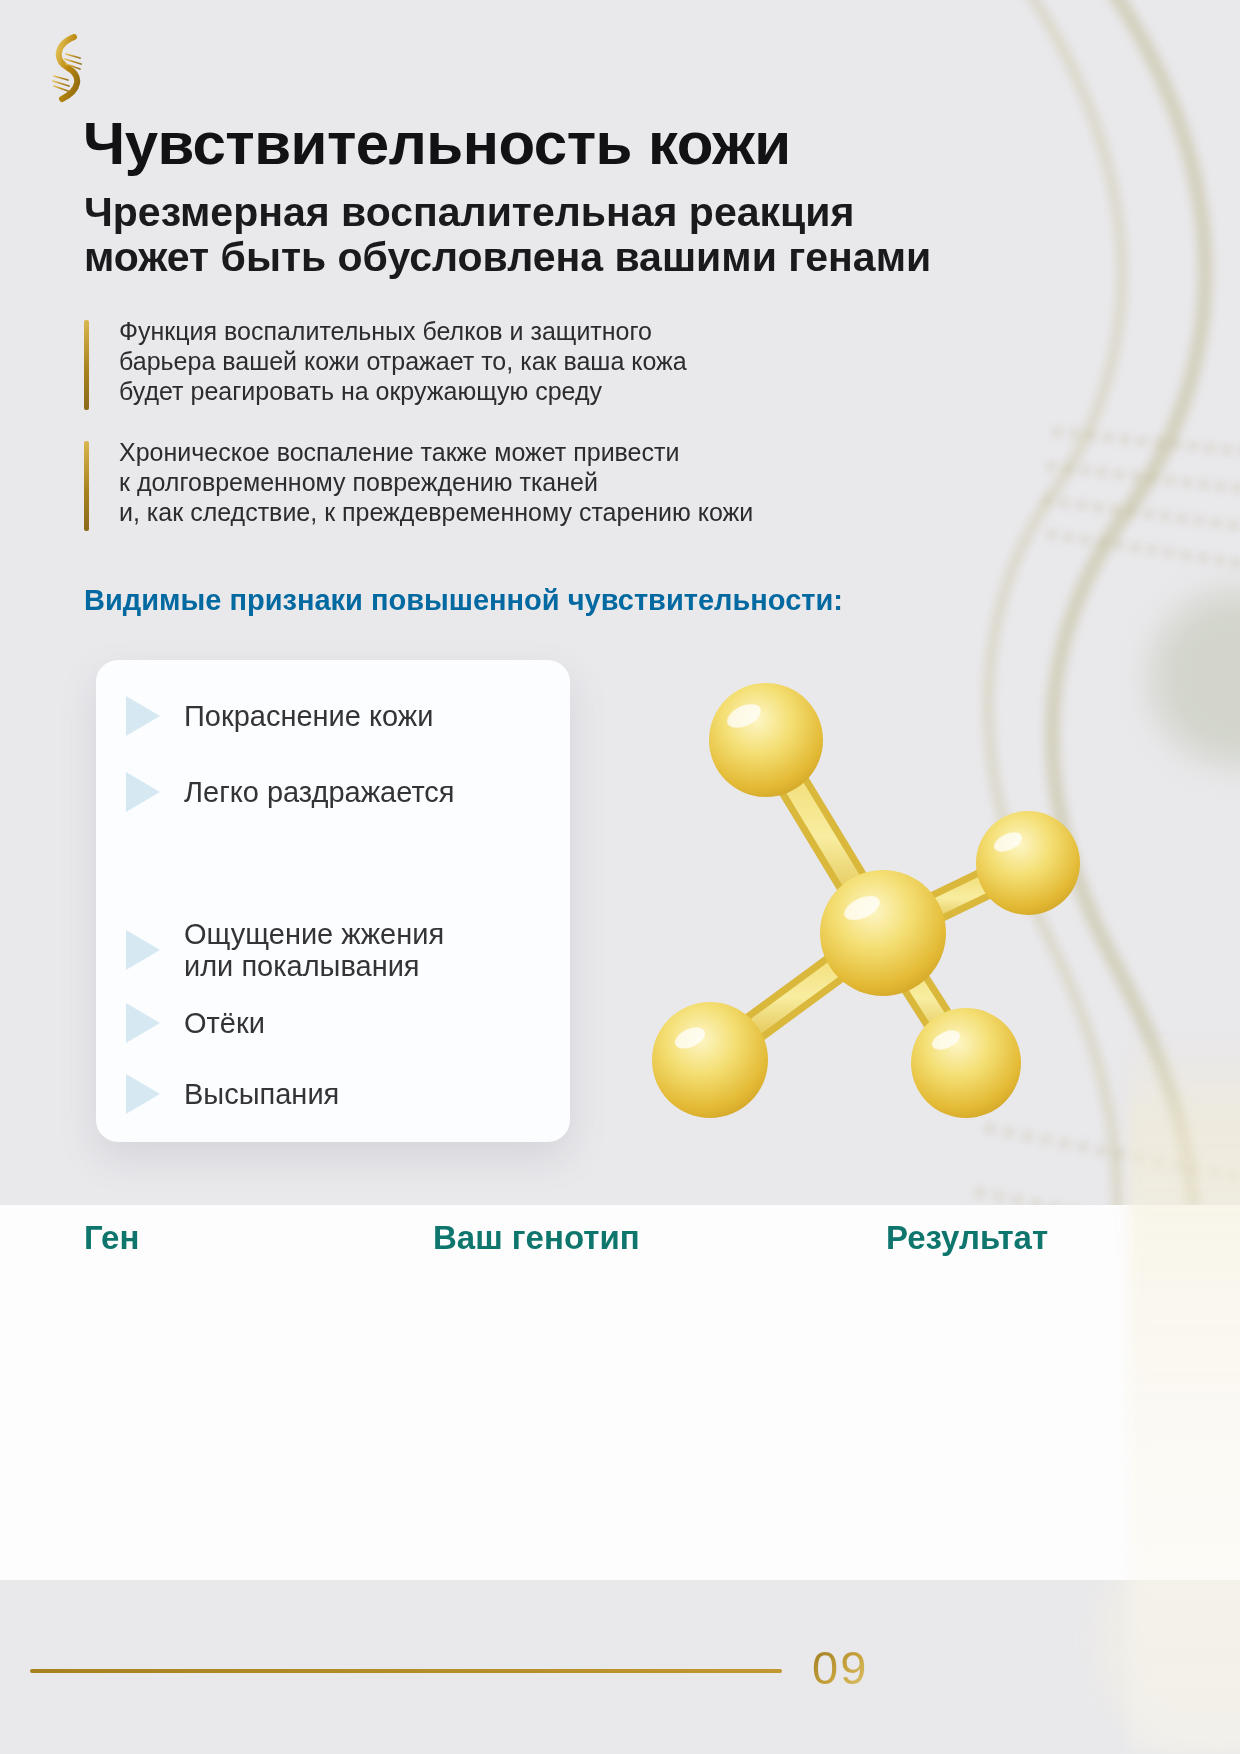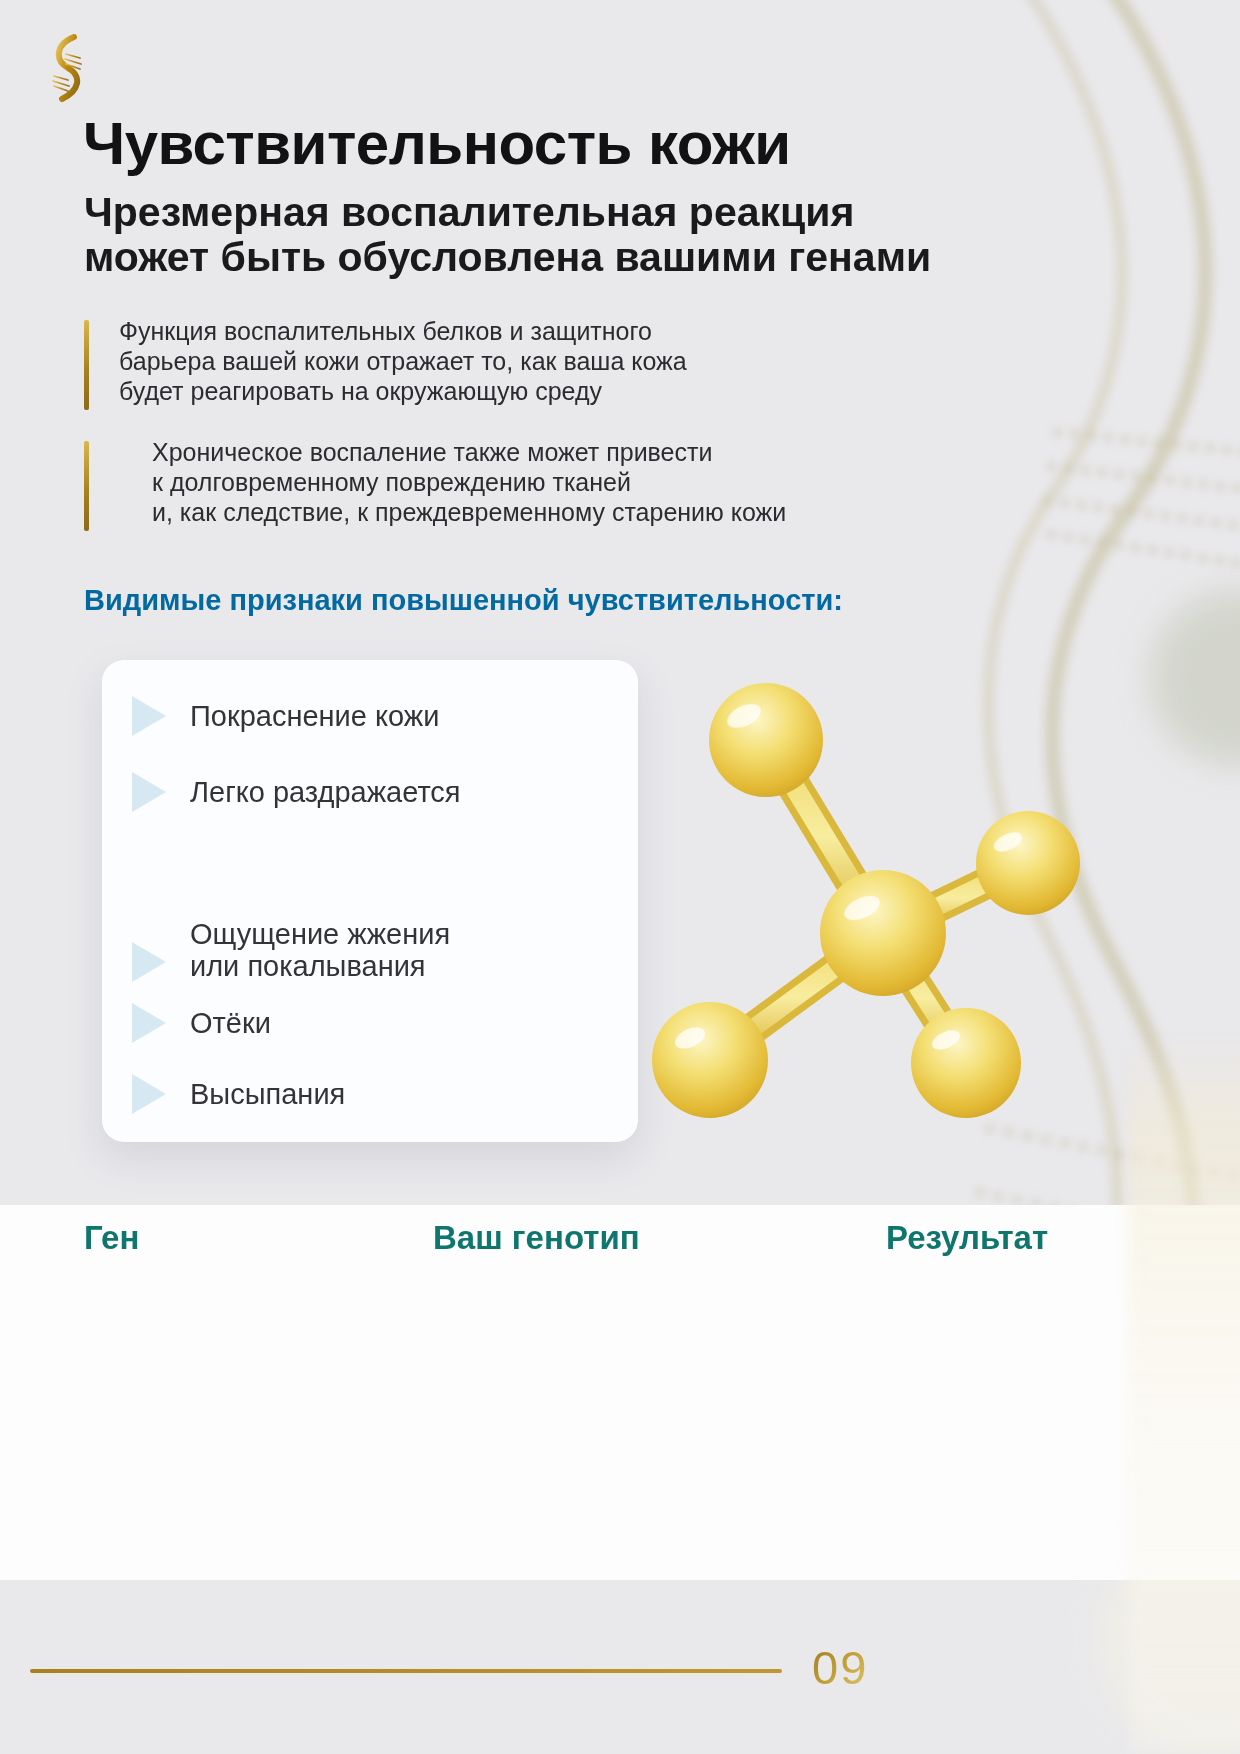--- a/index.html
+++ b/index.html
@@ -37,44 +37,44 @@
   .para{position:absolute;left:84px;display:flex;}
   .para .bar{
     width:5px;border-radius:2px;flex:0 0 5px;
     background:linear-gradient(180deg,#d9b64e 0%,#a8821f 55%,#8a691a 100%);
   }
   .para .ptext{
     margin-left:30px;font-size:25px;line-height:30px;color:#2c2c30;
     white-space:pre-line;
   }
   #para-1{top:316px;} #para-1 .bar{height:90px;margin-top:4px;}
-  #para-2{top:437px;gap:33px;} #para-2 .bar{height:90px;margin-top:4px;}
+  #para-2{top:437px;} #para-2 .bar{height:90px;margin-top:4px;}
   
   #signs-heading{
     position:absolute;left:84px;top:584px;
     font-size:29px;font-weight:800;color:#0369a1;white-space:nowrap;
   }
   #signs-card{
-    position:absolute;left:102px;top:660px;width:536px;height:482px;
+    position:absolute;left:96px;top:660px;width:474px;height:482px;
     background:#fcfdfe;border-radius:22px;
     box-shadow:0 16px 38px rgba(110,110,135,0.16);
   }
   .sign-item{position:absolute;left:30px;display:flex;align-items:center;}
   .sign-item .tri{
     width:0;height:0;flex:0 0 auto;
     border-left:34px solid #d6e9f3;
     border-top:20px solid transparent;
     border-bottom:20px solid transparent;
     margin-right:24px;
   }
   .sign-item .sign-label{
     font-size:29px;color:#333338;line-height:32px;white-space:pre-line;
   }
   #sign-0{top:36px;} #sign-1{top:112px;} #sign-2{top:190px;}
-  #sign-3{top:258px;align-items:flex-end;} #sign-4{top:343px;} #sign-5{top:414px;}
+  #sign-3{top:258px;} #sign-4{top:343px;} #sign-5{top:414px;}
   
   #molecule{position:absolute;left:594px;top:636px;width:512px;height:500px;}
   
   #table-band{
     position:absolute;left:0;top:1205px;width:1240px;height:375px;
     background:#fdfdfe;
   }
   .th{
     position:absolute;top:1218px;font-size:33px;font-weight:800;color:#0f766e;
     line-height:40px;white-space:nowrap;

